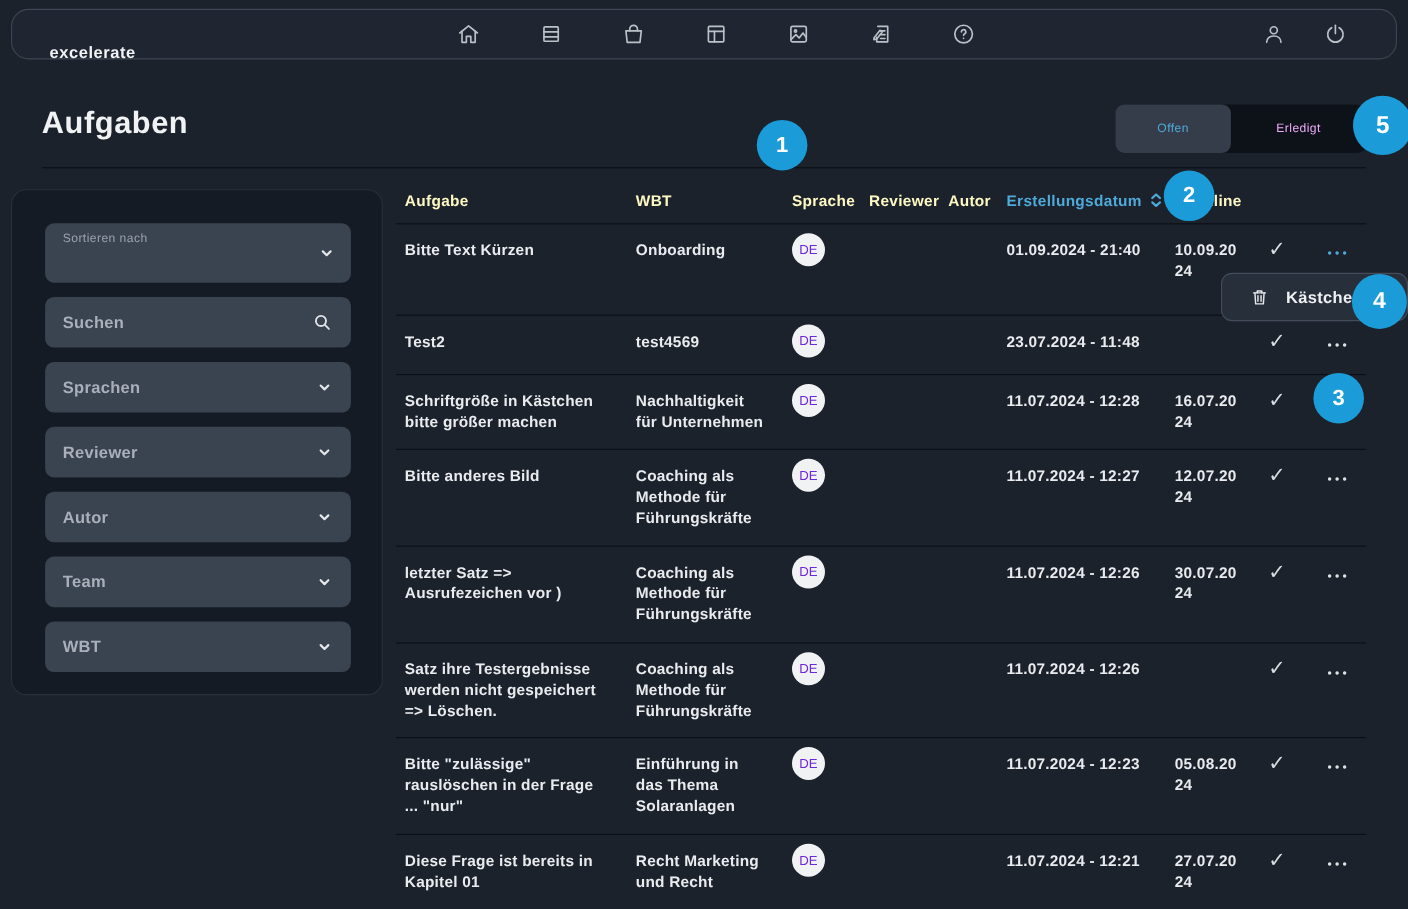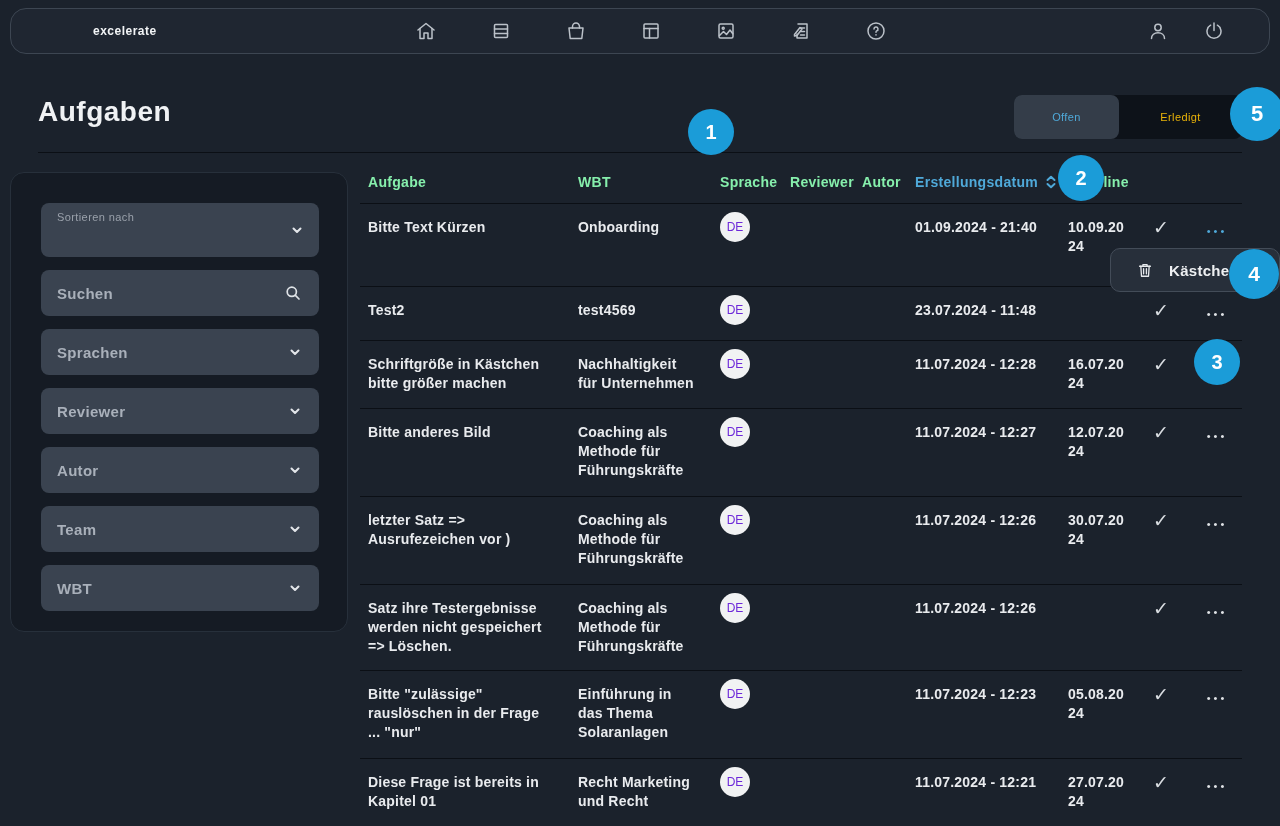--- a/index.html
+++ b/index.html
@@ -11,22 +11,22 @@
     color:#e9ebee;
   }
   svg { display:block; }
 
   
   .navbar {
     position:absolute; left:10px; top:8px; width:1260px; height:46px;
     background:#1f2631; border:1px solid #3d4652; border-radius:16px;
   }
   .logo {
-    position:absolute; left:34px; top:0; height:44px; line-height:44px;
-    font-size:12px; font-weight:bold; letter-spacing:.5px; color:#f2f4f6; cursor:pointer;margin-left:48px;
+    position:absolute; left:34px; top:18px; height:44px; line-height:44px;
+    font-size:15px; font-weight:bold; letter-spacing:.5px; color:#f2f4f6; cursor:pointer;
   }
   .nav-center {
     position:absolute; left:403px; top:10px; display:flex; gap:51px;
   }
   .nav-right {
     position:absolute; right:43px; top:10px; display:flex; gap:32px;
   }
   .nav-btn { width:24px; height:24px; cursor:pointer; opacity:.92; }
 
   
@@ -39,21 +39,21 @@
   }
   .toggle {
     position:absolute; left:1014px; top:95px; width:228px; height:44px;
     background:#0d1219; border-radius:8px; display:flex;
   }
   .toggle .seg {
     flex:none; height:44px; display:flex; align-items:center; justify-content:center;
     font-size:11px; font-weight:normal; letter-spacing:.4px; cursor:pointer;
   }
   .seg-offen { width:105px; background:#343d49; border-radius:8px; color:#4fa9d9; }
-  .seg-erledigt { width:123px; color:#eab308; }
+  .seg-erledigt { width:123px; color:#f0abfc; }
 
   
   .callout {
     position:absolute; background:#1b9cd8; border-radius:50%;
     display:flex; align-items:center; justify-content:center;
     color:#fff; font-size:20px; font-weight:bold; z-index:40;
   }
   .co-1 { left:688px; top:109px; width:46px; height:46px; }
   .co-2 { left:1058px; top:155px; width:46px; height:46px; }
   .co-3 { left:1194px; top:339px; width:46px; height:46px; }
@@ -86,21 +86,21 @@
 
   
   .table { position:absolute; left:360px; top:160px; width:882px; }
   .thead, .trow {
     display:grid;
     grid-template-columns:218px 142px 70px 72px 53px 153px 62px 62px 50px;
     border-bottom:1px solid #0b0f15;
   }
   .thead { height:44px; align-items:center; }
   .th {
-    font-size:14px; font-weight:bold; letter-spacing:.3px; color:#86efac; white-space:nowrap;
+    font-size:14px; font-weight:bold; letter-spacing:.3px; color:#fef9c3; white-space:nowrap;
   }
   .th-aufgabe { padding-left:8px; }
   .th-sort { color:#4fa9d9; display:flex; align-items:center; gap:7px; cursor:pointer; }
   .trow { padding:14px 0; align-items:start; }
   .trow > div { line-height:19px; }
   .rows .trow:nth-child(1) { min-height:83px; }
   .rows .trow:nth-child(2) { min-height:54px; }
   .rows .trow:nth-child(3) { min-height:68px; }
   .rows .trow:nth-child(4) { min-height:88px; }
   .rows .trow:nth-child(5) { min-height:88px; }

